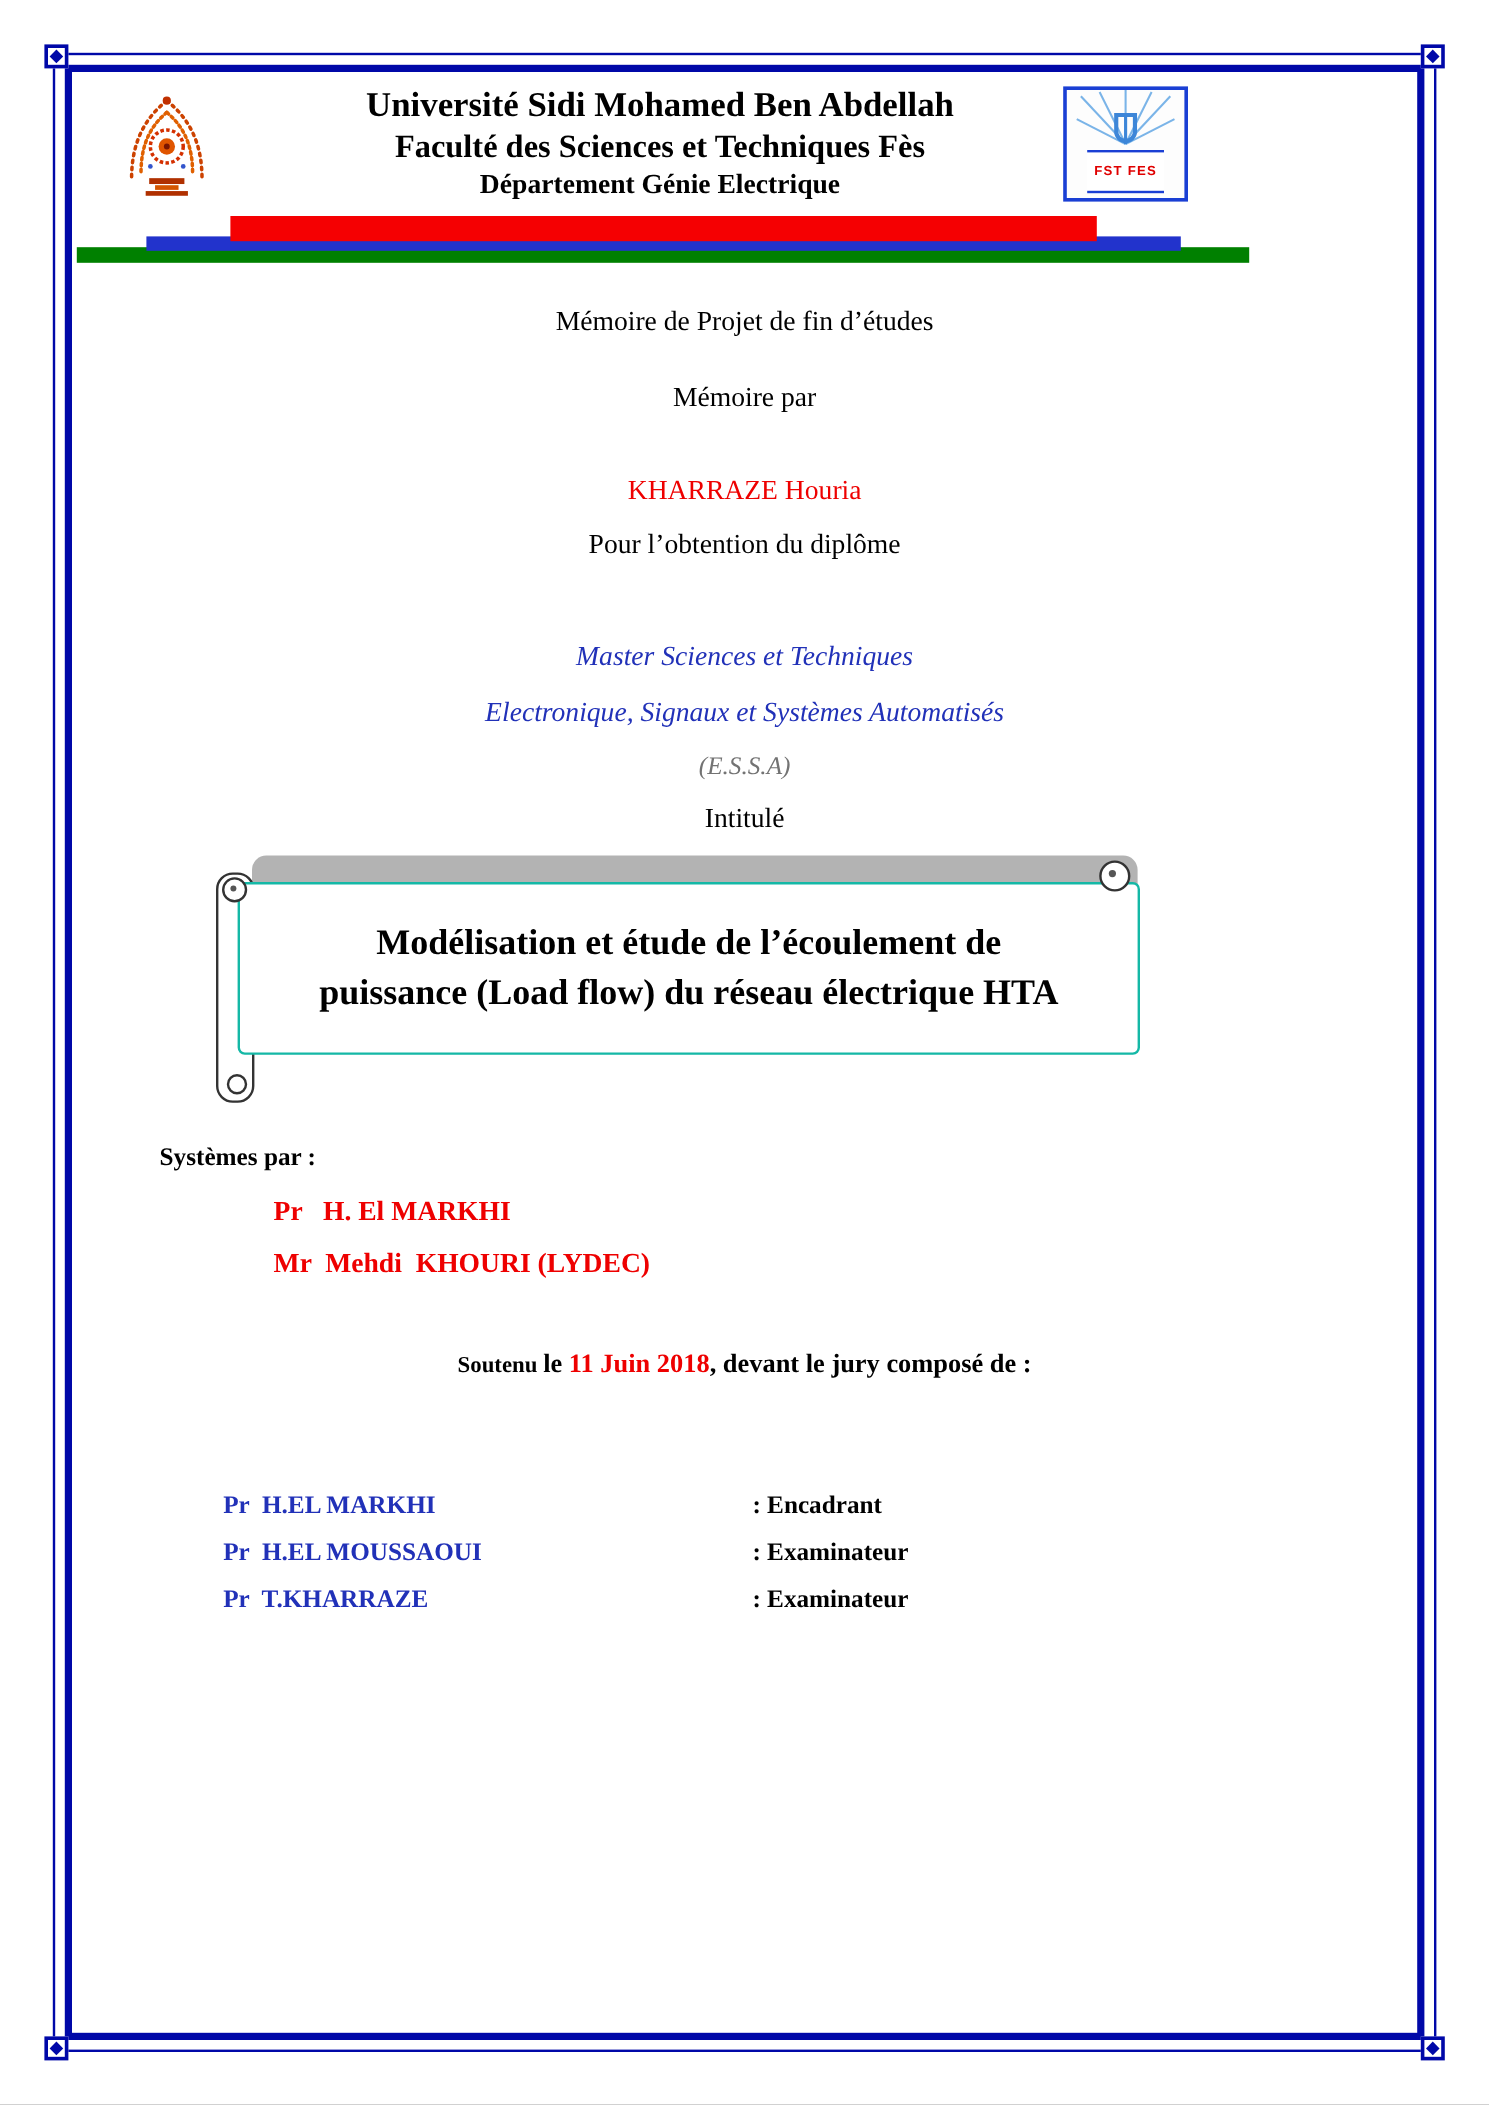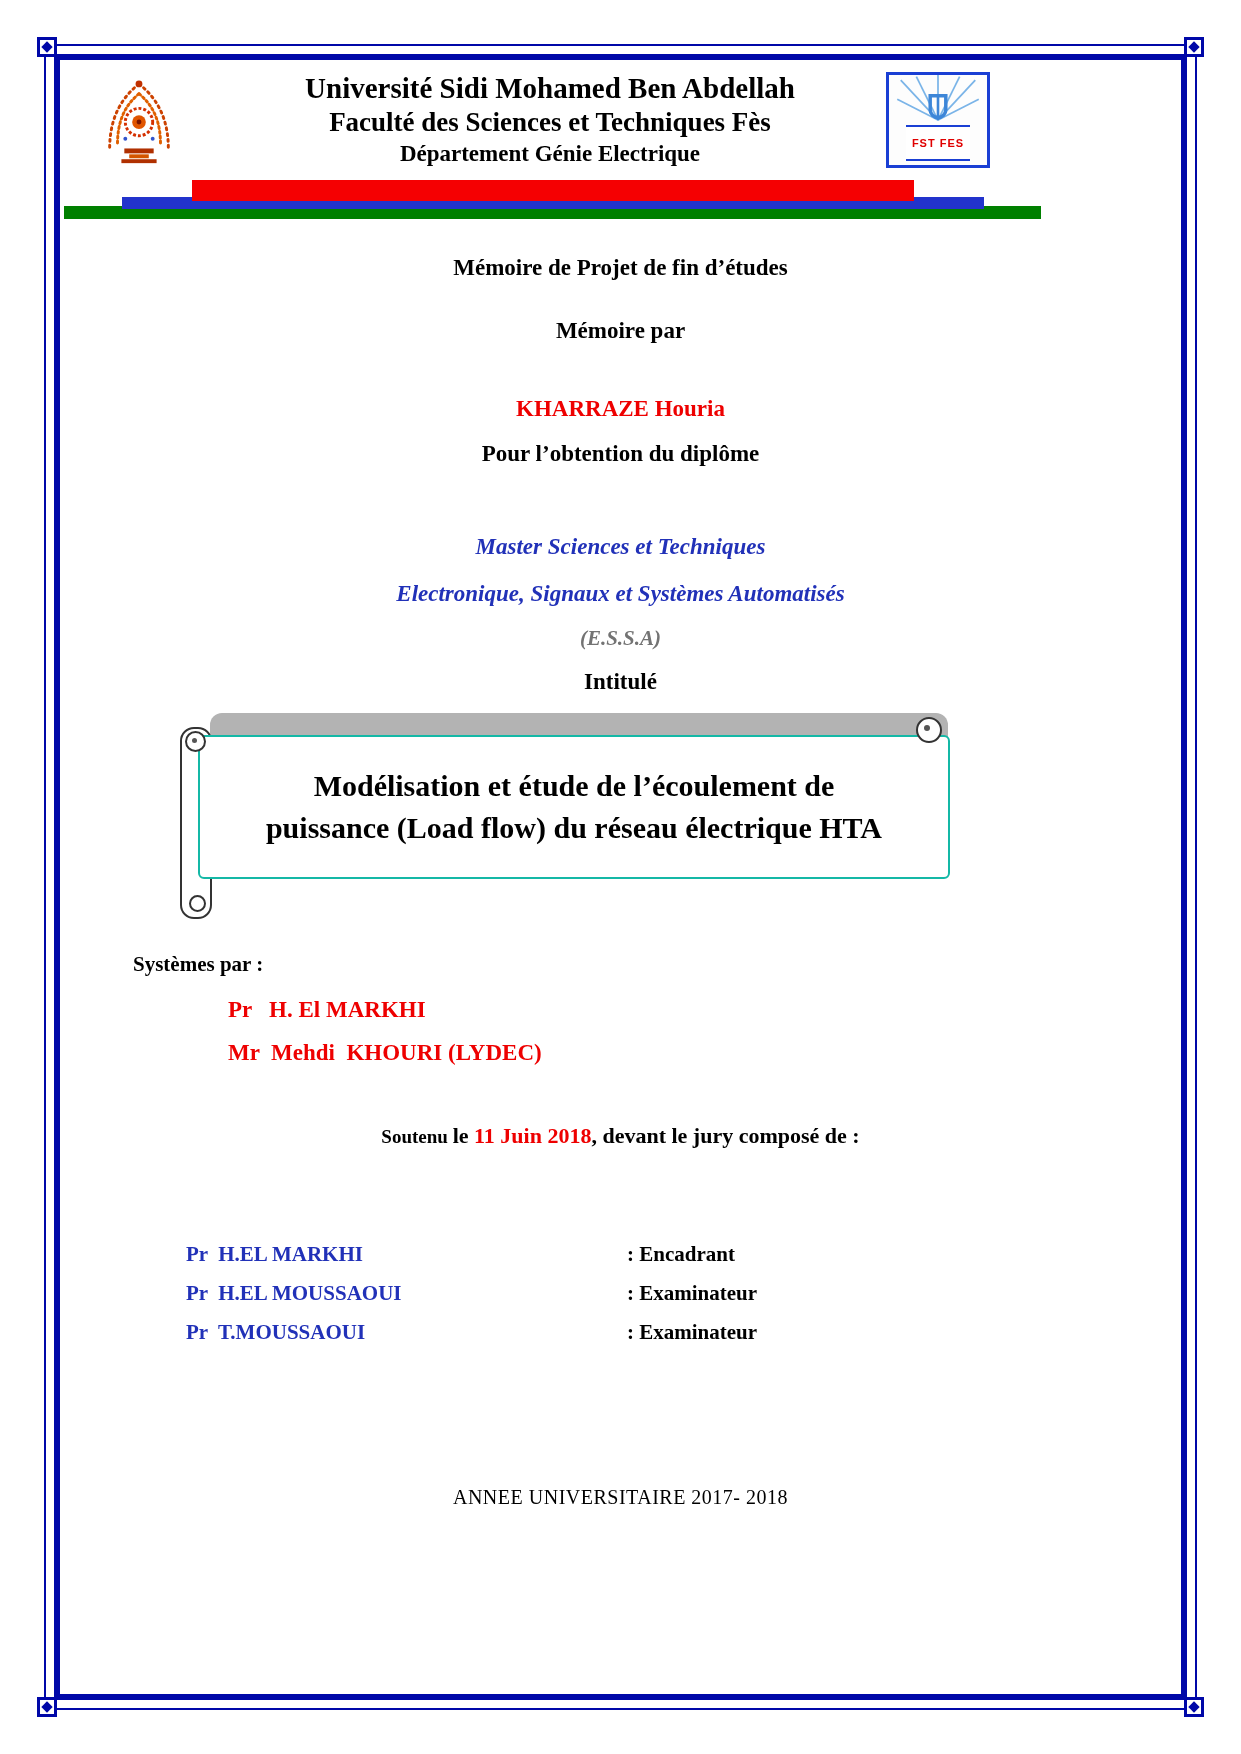--- a/index.html
+++ b/index.html
@@ -49,21 +49,21 @@
   .header-text .l2{font-size:27px;font-weight:bold;}
   .header-text .l3{font-size:23px;font-weight:bold;}
 
   
   .bar{position:absolute;}
   .bar-red{left:192px;top:180px;width:722px;height:21px;background:#f50002;z-index:3;}
   .bar-blue{left:122px;top:197px;width:862px;height:12px;background:#2233cc;z-index:2;}
   .bar-green{left:64px;top:206px;width:977px;height:13px;background:#008000;z-index:1;}
 
   
-  .cline{position:absolute;left:0;right:0;text-align:center;font-weight:bold;}
+  .cline{position:absolute;left:0;right:0;text-align:center;font-weight:normal;}
   .t-memoire{top:255px;font-size:23px;}
   .t-prepare{top:318px;font-size:23px;}
   .t-author{top:396px;font-size:23px;color:#ee0000;}
   .t-diploma{top:441px;font-size:23px;}
   .t-prog1{top:534px;font-size:23px;font-style:italic;color:#2131b8;}
   .t-prog2{top:581px;font-size:23px;font-style:italic;color:#2131b8;}
   .t-prog3{top:626px;font-size:21px;font-style:italic;color:#737373;}
   .t-intitule{top:669px;font-size:23px;}
 
   
@@ -198,19 +198,18 @@
 
   <div class="jury-row jr-1">
     <span class="jury-name">Pr  H.EL MARKHI</span>
     <span class="jury-role">: Encadrant</span>
   </div>
   <div class="jury-row jr-2">
     <span class="jury-name">Pr  H.EL MOUSSAOUI</span>
     <span class="jury-role">: Examinateur</span>
   </div>
   <div class="jury-row jr-3">
-    <span class="jury-name">Pr  T.MOUSSAOUI</span>
+    <span class="jury-name">Pr  T.KHARRAZE</span>
     <span class="jury-role">: Examinateur</span>
   </div>
 
-  <div class="t-footer">ANNEE UNIVERSITAIRE 2017- 2018</div>
 
 </div>
 
 </body></html>

